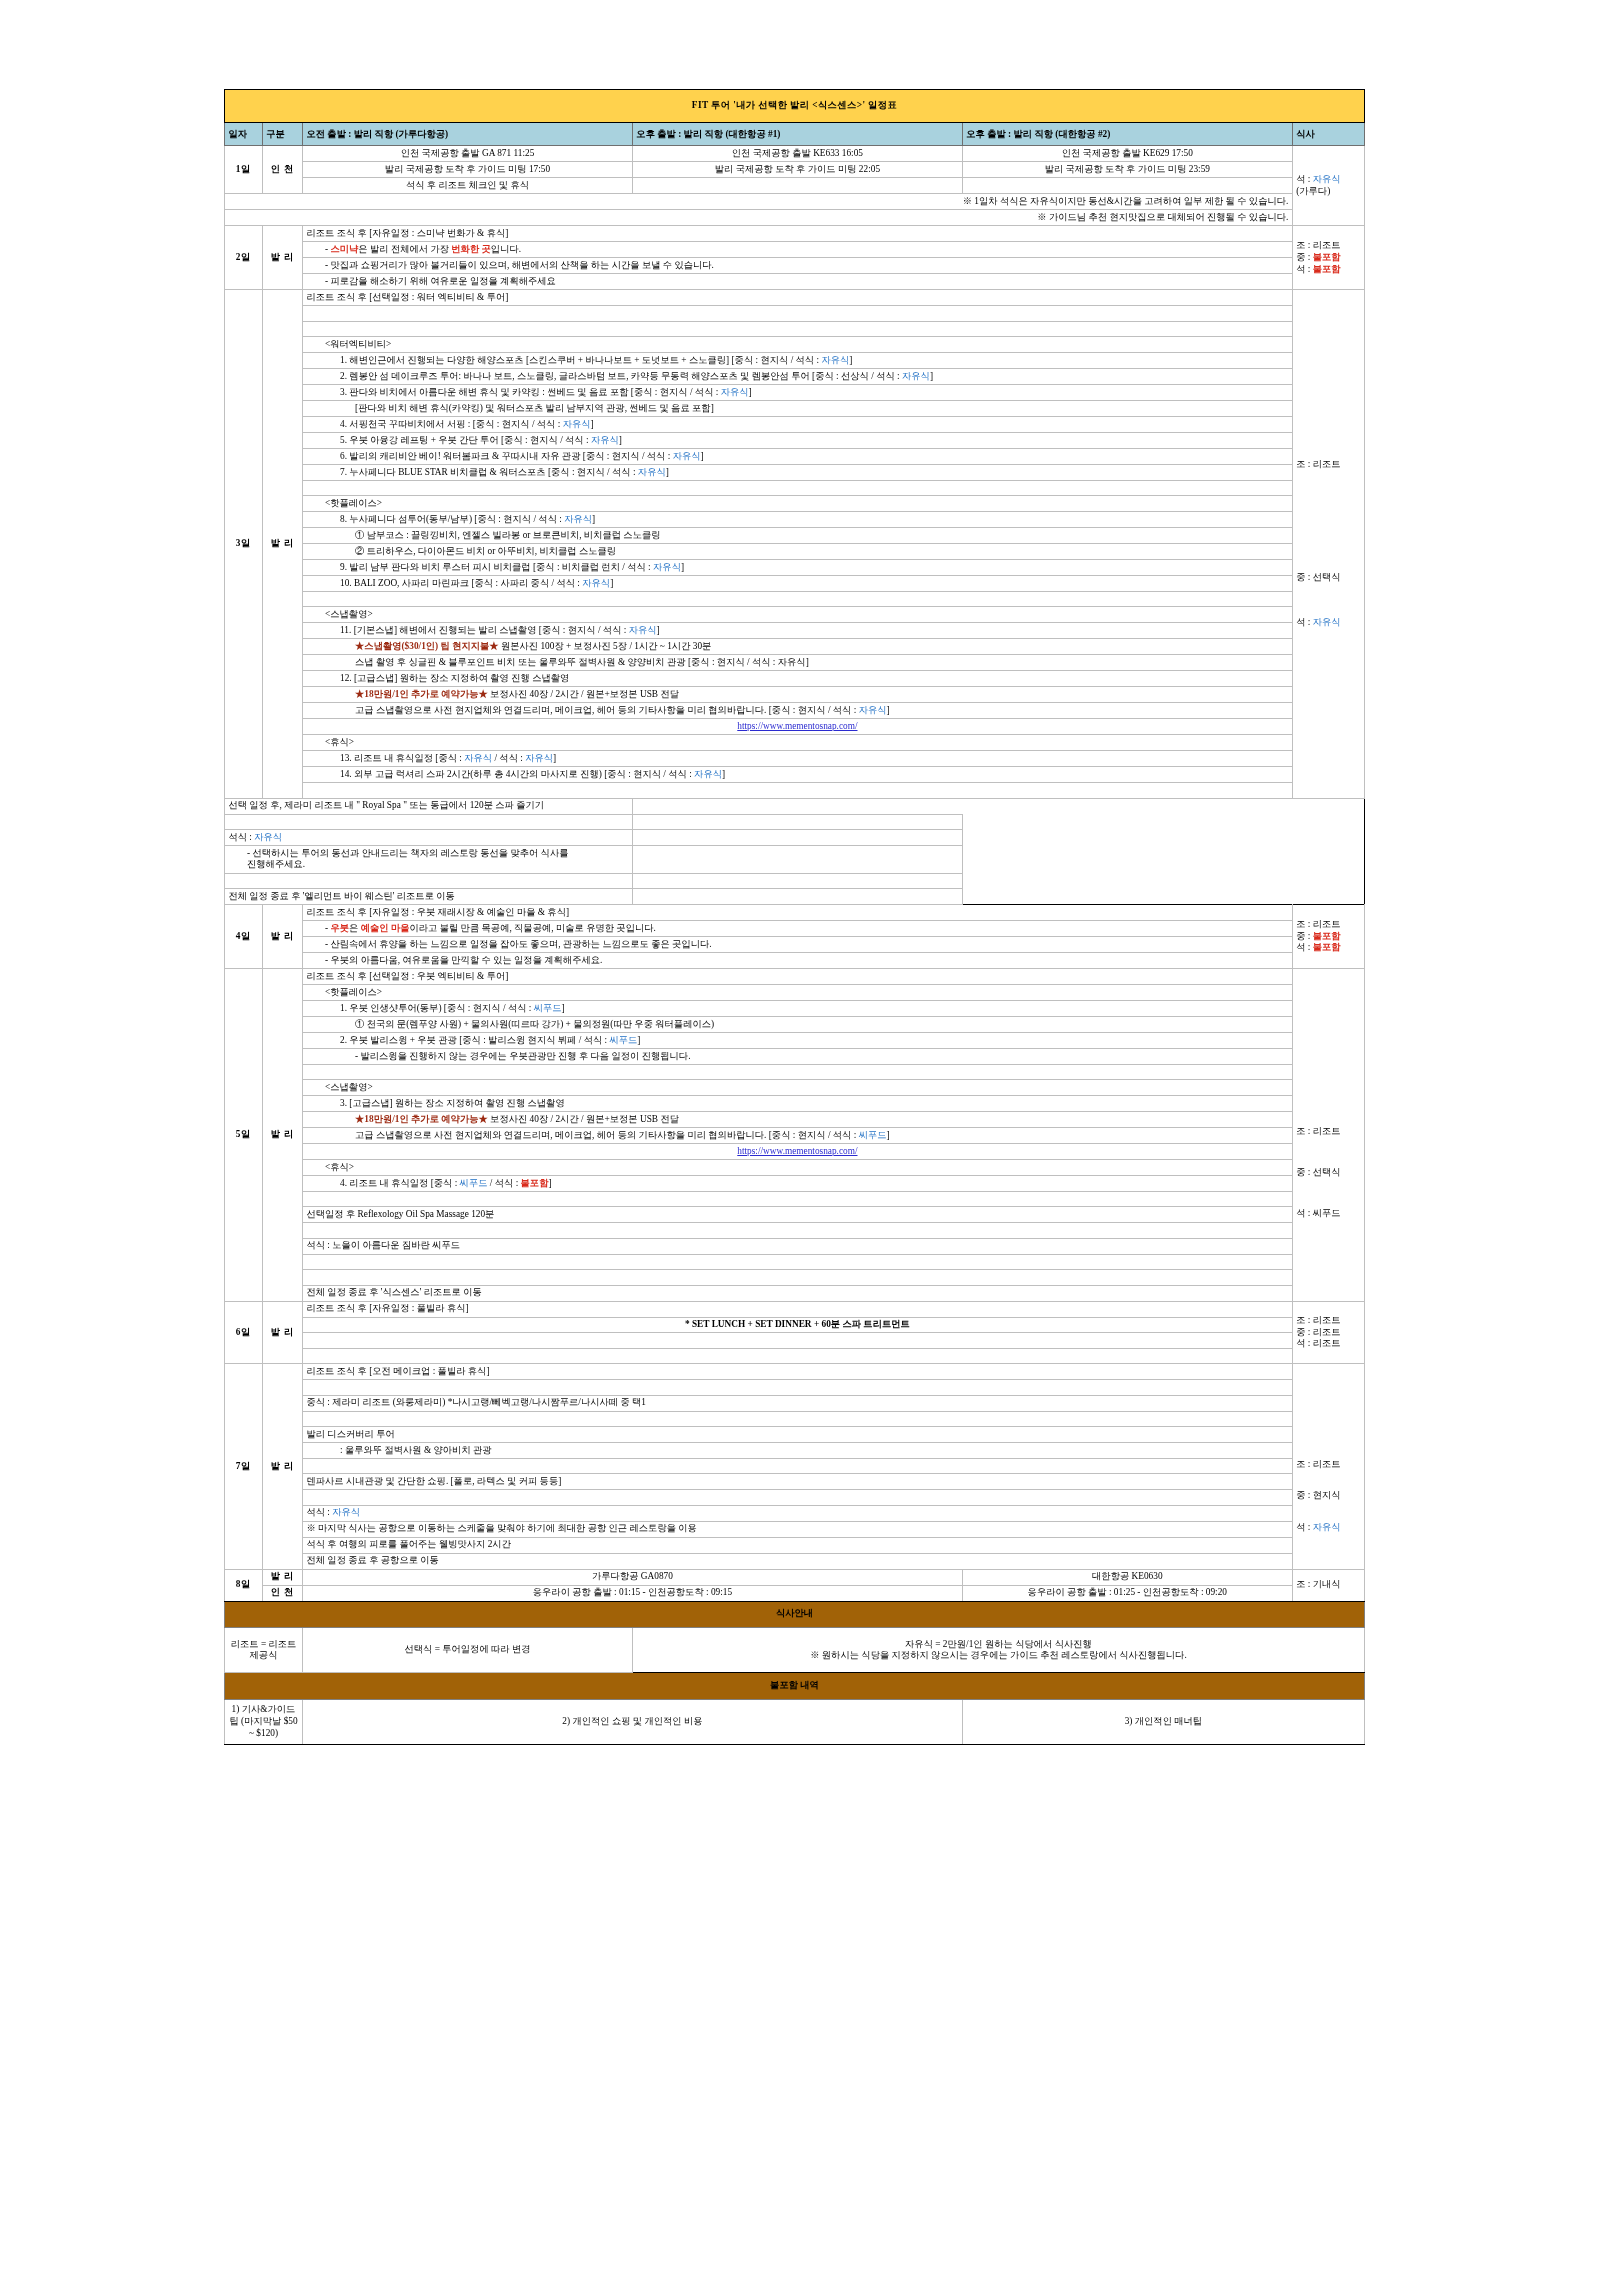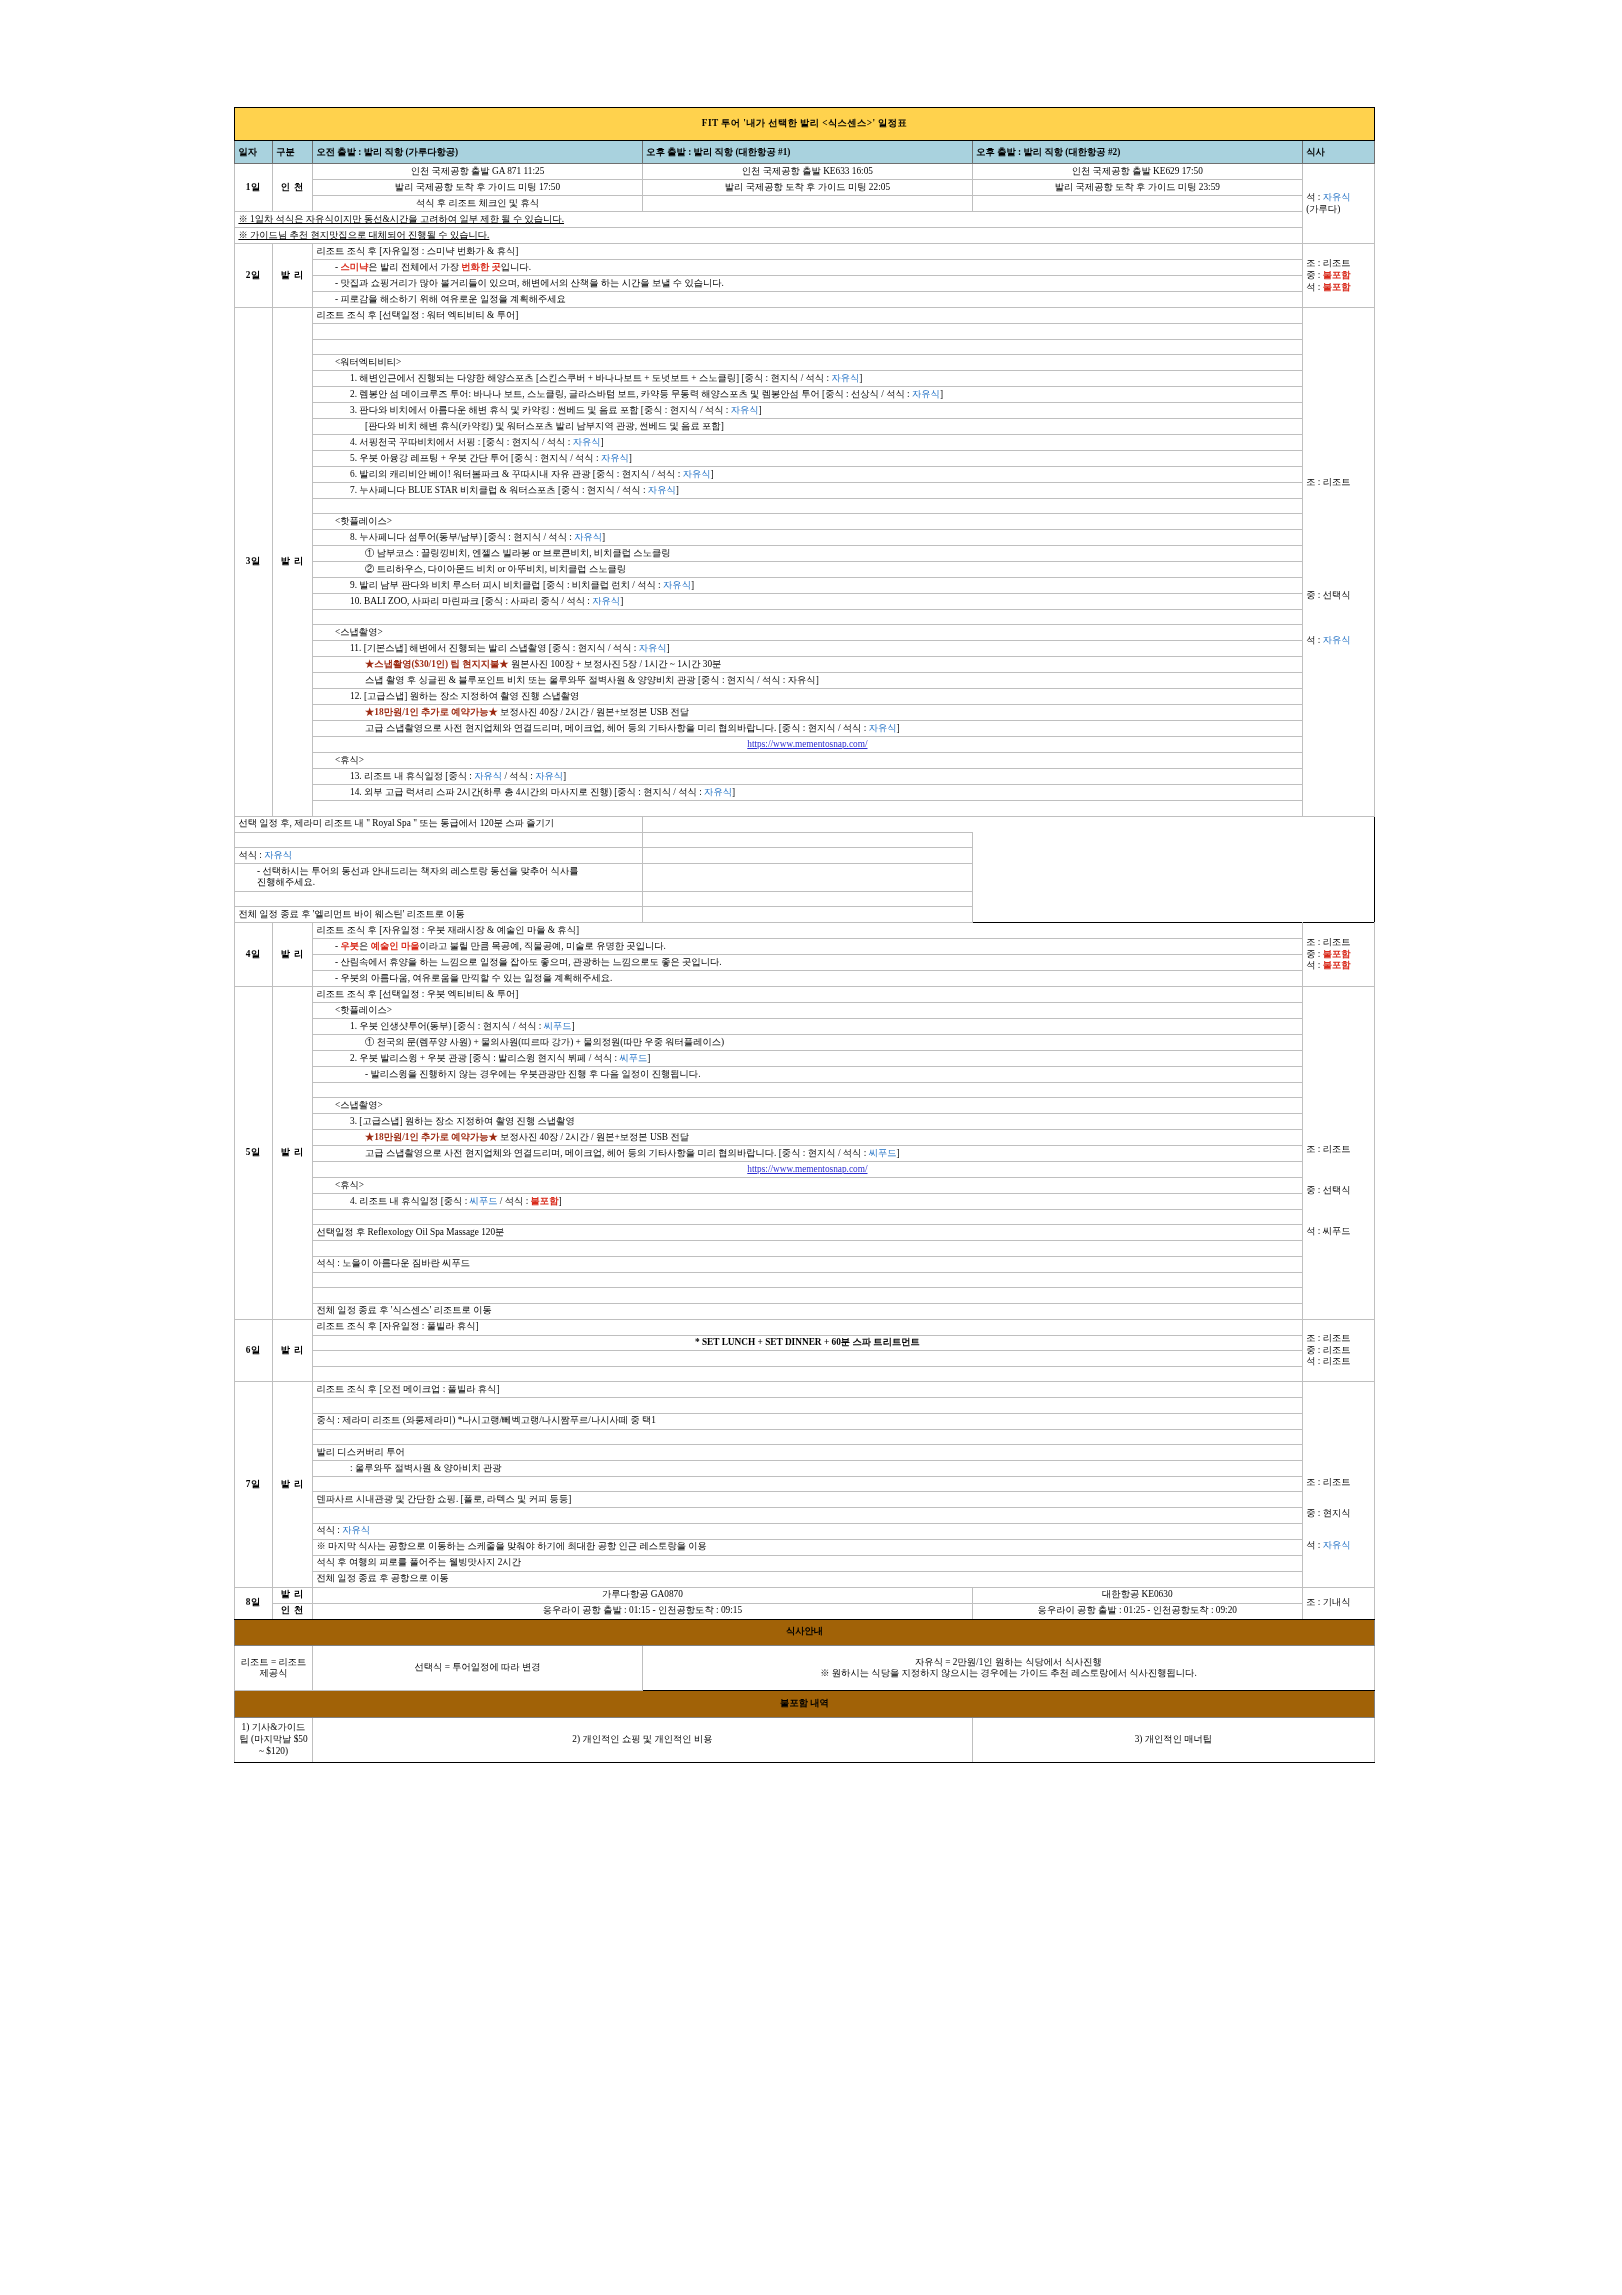--- a/index.html
+++ b/index.html
@@ -10,24 +10,23 @@
   }
   #page {
     width: 1622px;
     height: 2295px;
     position: relative;
     background: #ffffff;
     box-sizing: border-box;
   }
   #sheet {
     position: absolute;
-    left: 234px;
+    left: 224px;
     top: 89px;
     width: 1141px;
-    margin-top: 18px;
   }
   table.itin {
     border-collapse: collapse;
     width: 1141px;
     table-layout: fixed;
     border: 1.7px solid #000;
   }
   table.itin td {
     border: 0.8px solid #bfbfbf;
     padding: 1.7px 3.4px;
@@ -102,23 +101,22 @@
     height: 22px;
     border: 0.8px solid #808080 !important;
   }
   .info-cell {
     text-align: center;
     font-size: 9.3px;
     height: 41px;
     line-height: 1.6;
   }
   .notice {
-    text-align: left;
+    text-align: right;
     font-size: 9.3px;
-    text-decoration: underline;
   }
 </style>
 </head>
 <body>
 
 <div id="page">
  <div id="sheet">
   <table class="itin">
     <colgroup>
       <col class="c-day">

